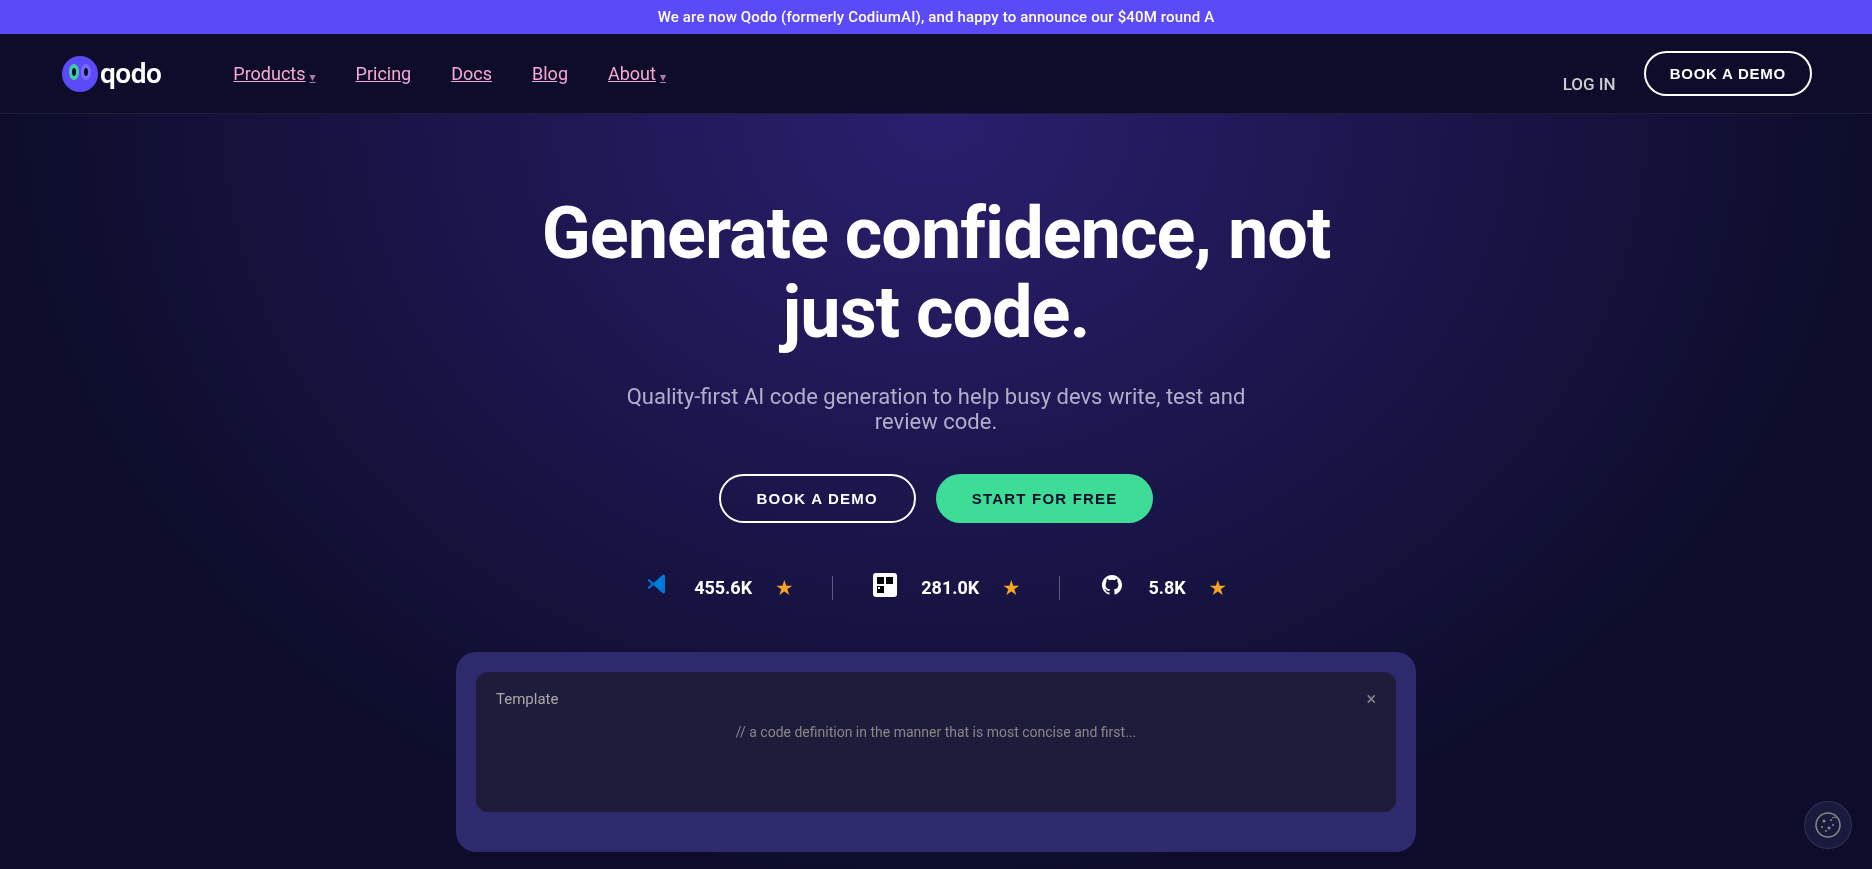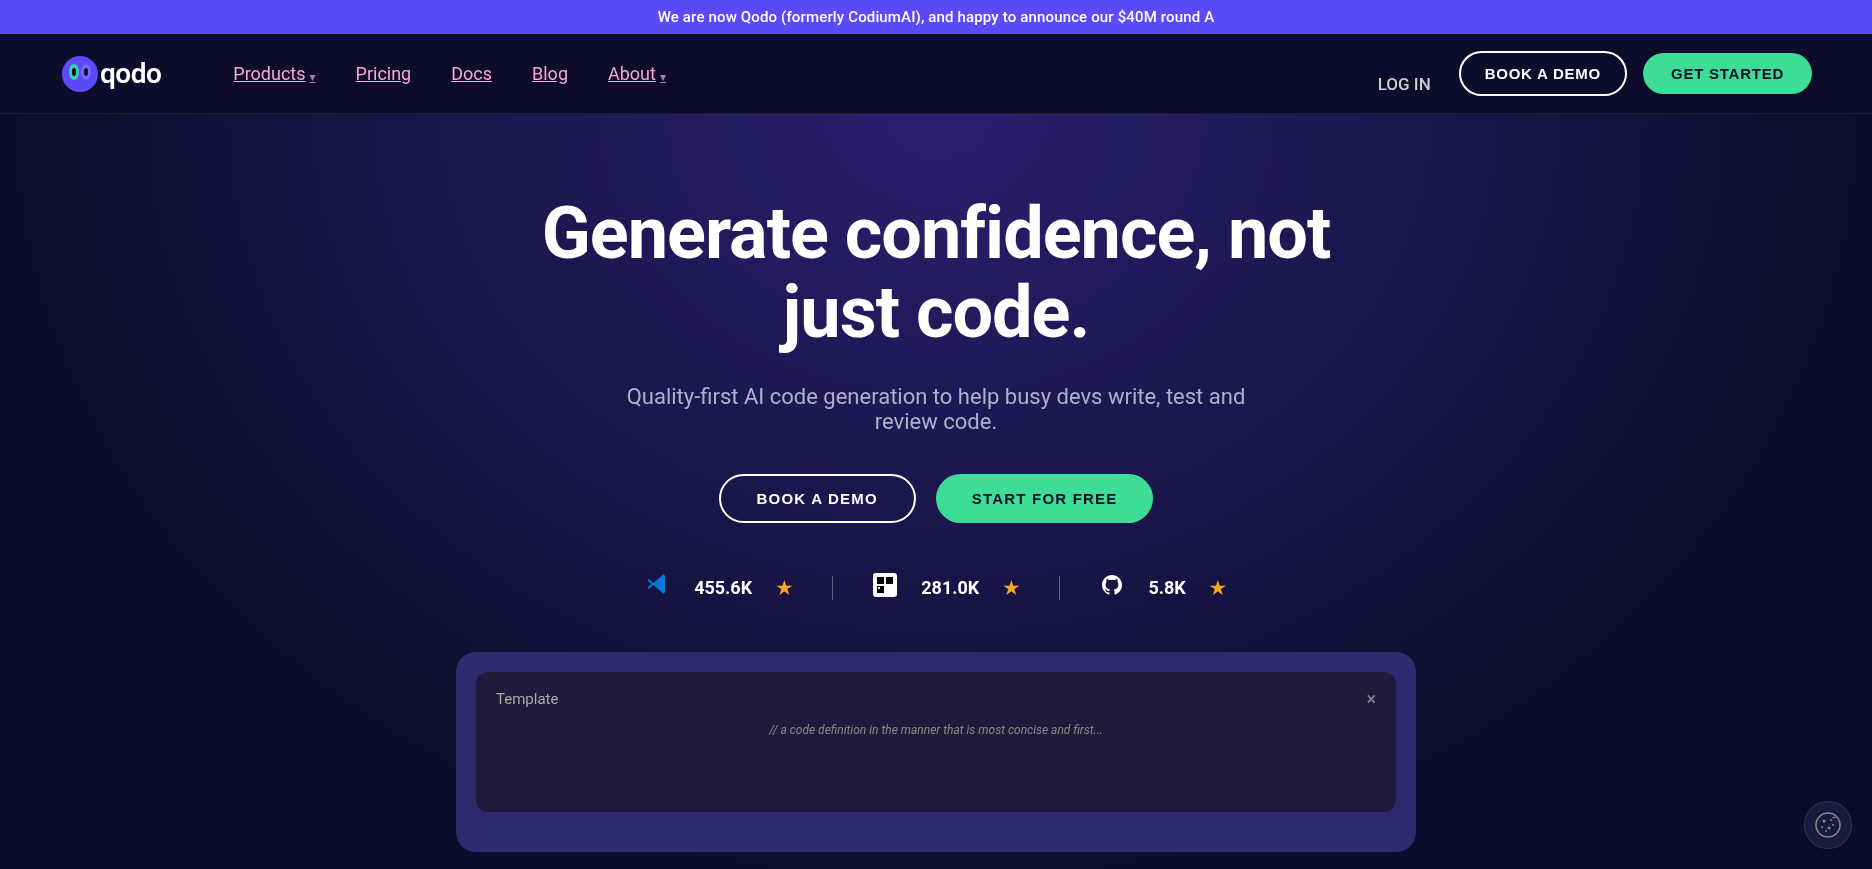--- a/index.html
+++ b/index.html
@@ -245,23 +245,22 @@
     }
 
     .demo-card-close {
       color: #888;
       font-size: 18px;
       cursor: pointer;
     }
 
     .demo-card-content {
       color: #888;
-      font-size: 12px;
+      font-size: 14px;
       line-height: 1.6;
-      font-style: italic;
     }
 
     
     .cookie-btn {
       position: fixed;
       bottom: 20px;
       right: 20px;
       width: 48px;
       height: 48px;
       background: #1a1a3e;
@@ -310,21 +309,20 @@
     </div>
     <div class="nav-link">
       <span>About</span>
       <span class="chevron">▾</span>
     </div>
   </div>
 
   <div class="nav-actions">
     <span class="btn-login">LOG IN</span>
     <button class="btn-book-demo">BOOK A DEMO</button>
-    <button class="btn-get-started">GET STARTED</button>
   </div>
 </nav>
 
 <section class="hero">
   <h1 class="hero-title">Generate confidence, not just code.</h1>
   <p class="hero-subtitle">Quality-first AI code generation to help busy devs write, test and review code.</p>
 
   <div class="hero-buttons">
     <button class="hero-btn-demo">BOOK A DEMO</button>
     <button class="hero-btn-free">START FOR FREE</button>

